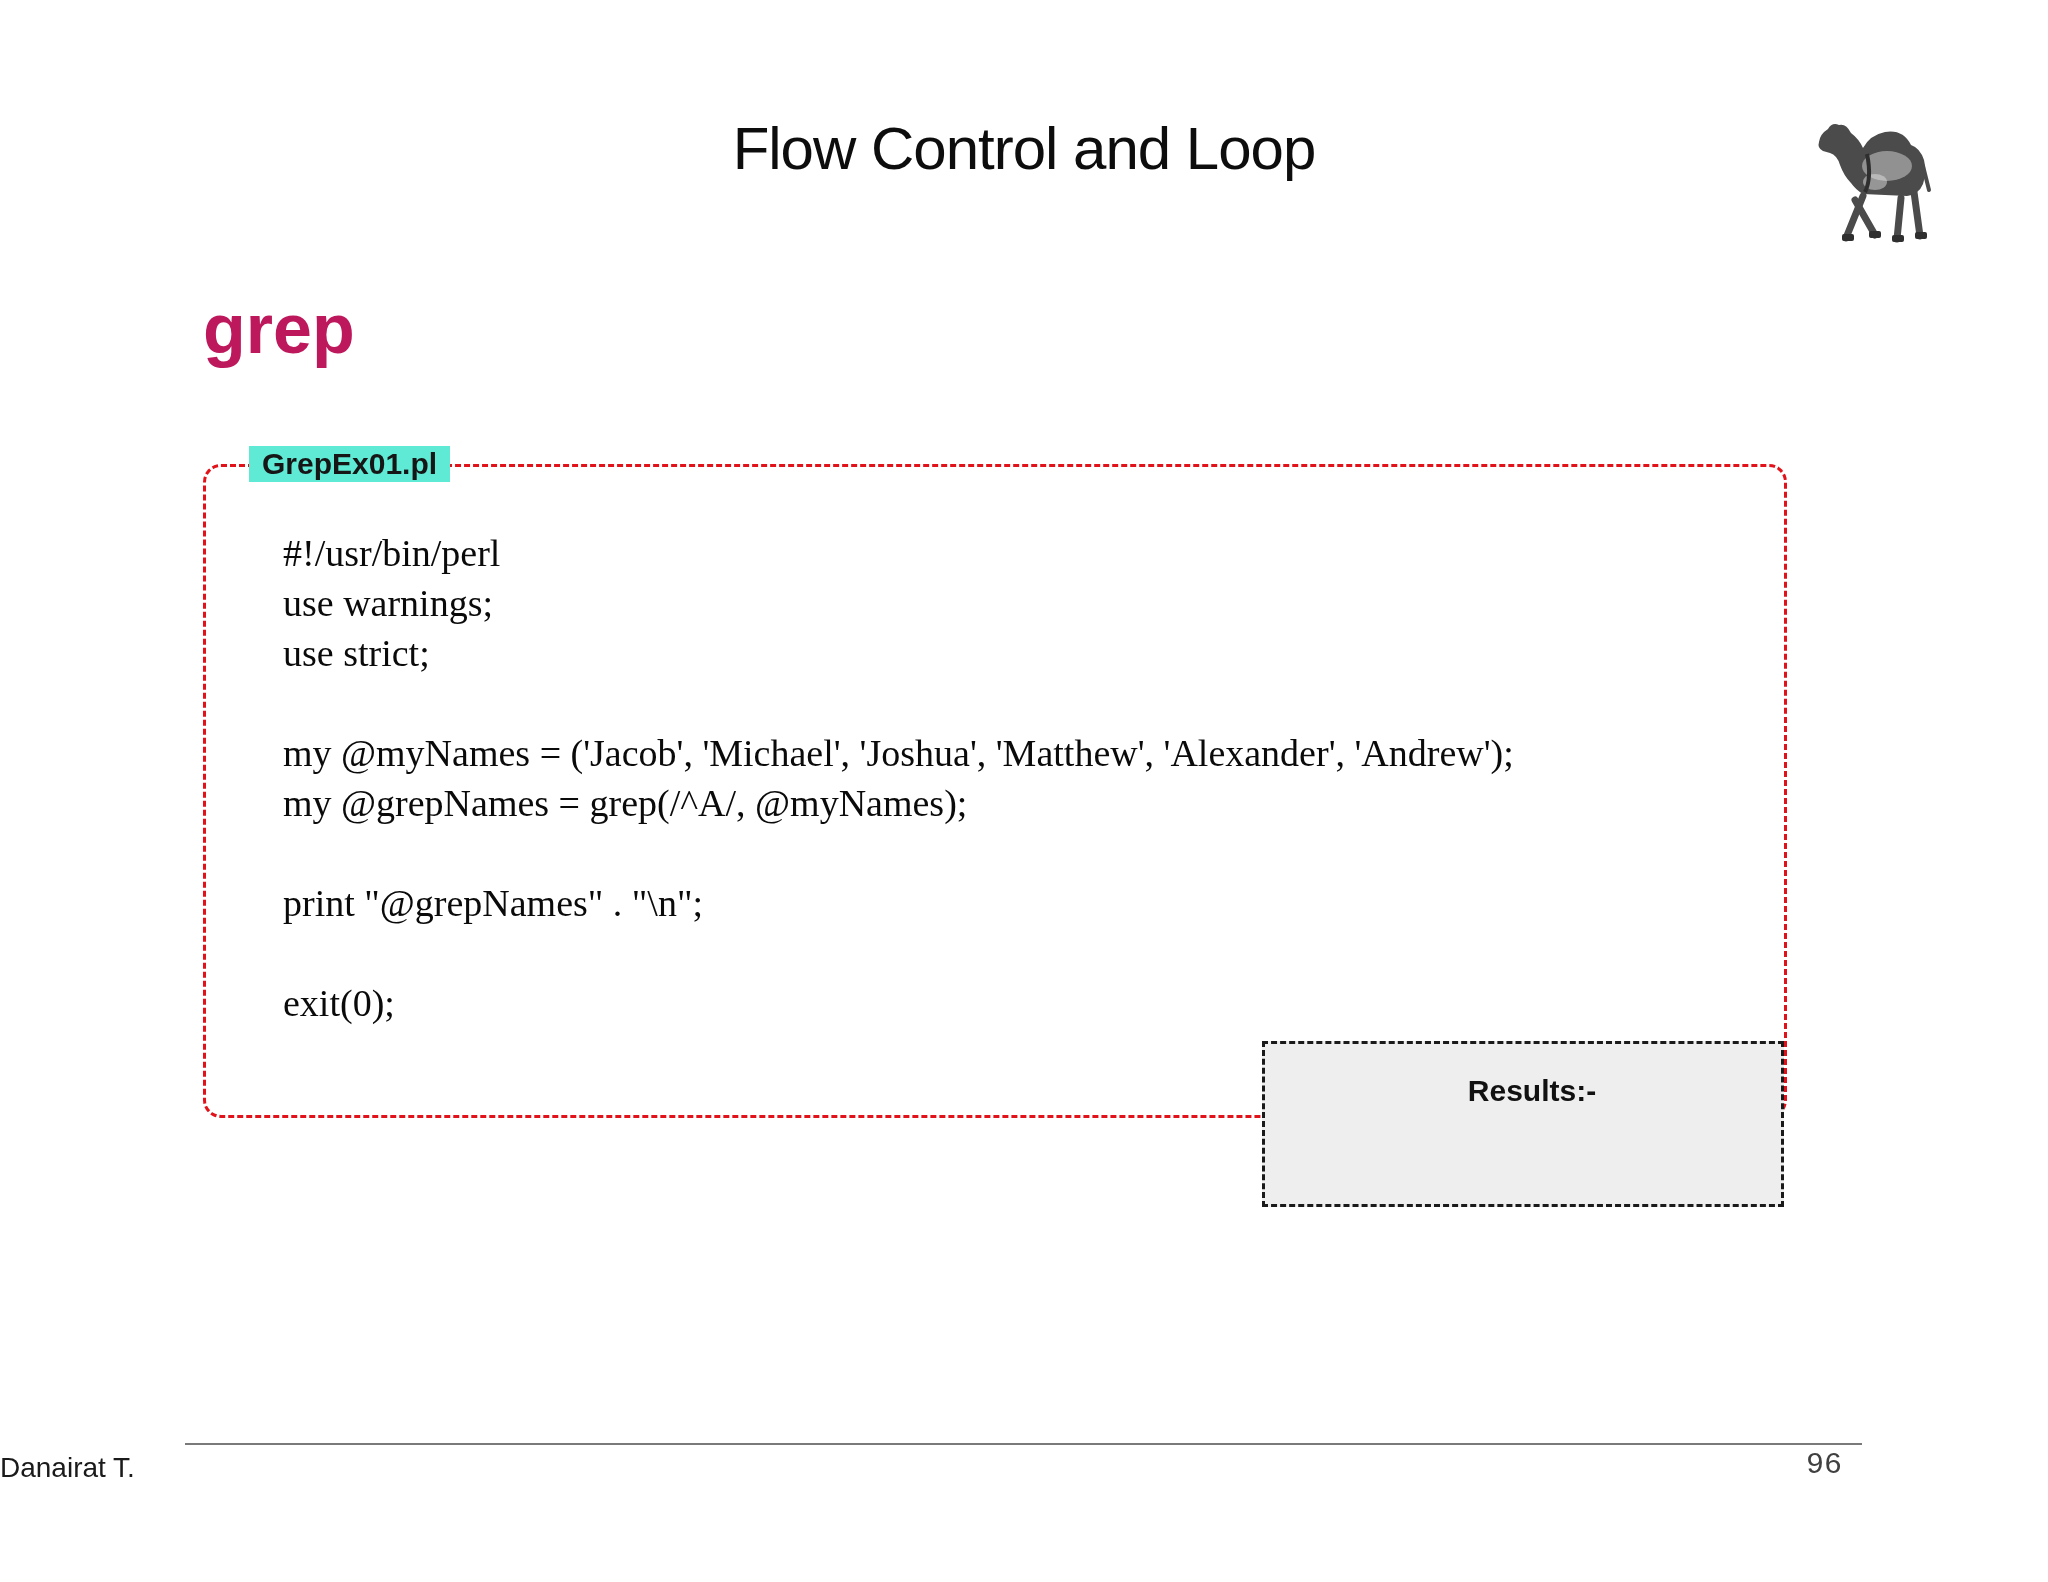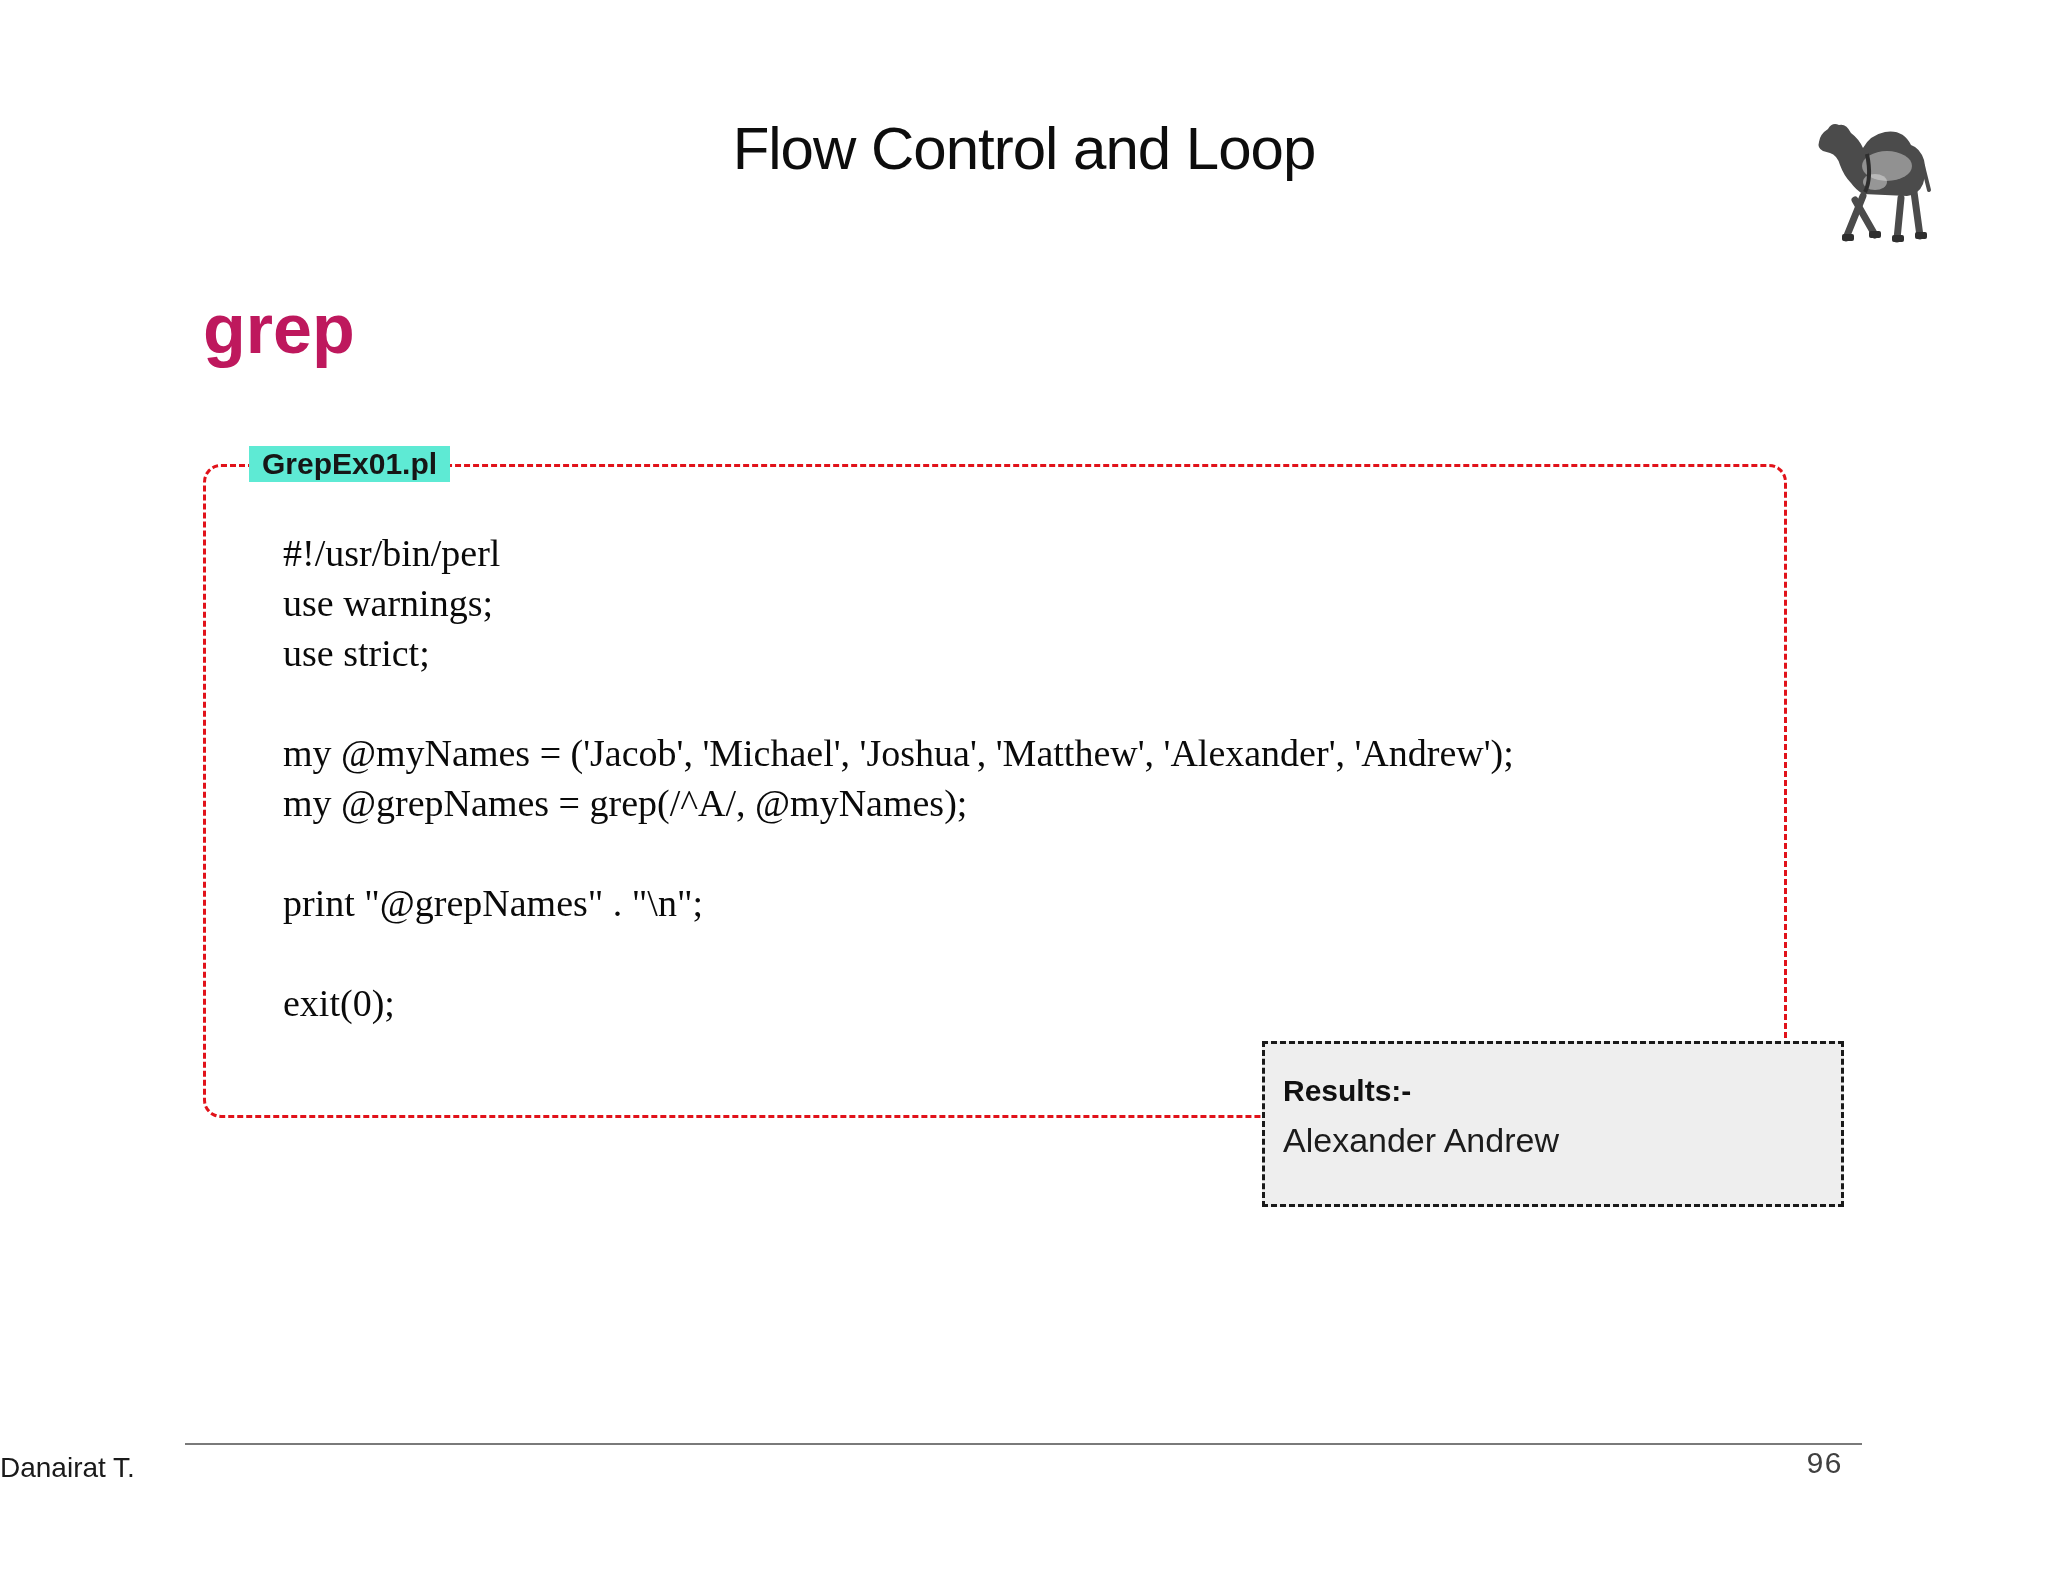--- a/index.html
+++ b/index.html
@@ -29,23 +29,23 @@
     background:#5eead4;padding:0 13px;line-height:36px;
     font-size:30px;font-weight:bold;color:#161616;
   }
   .code-text{
     left:283px;top:528px;z-index:2;
     font-family:Liberation Serif, serif;
     font-size:38px;line-height:50px;color:#0a0a0a;
     white-space:pre;margin:0;
   }
   .results-box{
-    left:1262px;top:1041px;width:582px;height:166px;
+    left:1262px;top:1041px;width:522px;height:166px;
     background:#eeeeee;border:3px dashed #1a1a1a;z-index:4;
-    box-sizing:border-box;padding:27px 0 0 18px;
+    box-sizing:border-box;padding:27px 0 0 18px;text-align:center;
   }
   .results-label{font-size:30px;font-weight:bold;color:#111;line-height:40px;}
   .results-output{font-size:34px;color:#1c1c1c;line-height:46px;margin-top:6px;}
   .footer-rule{
     left:185px;top:1443px;width:1677px;height:2px;background:#7a7a7a;z-index:0;
   }
   .footer-author{
     left:0;right:0;top:1452px;text-align:left;
     font-size:28px;color:#1a1a1a;
   }
@@ -94,18 +94,17 @@
 
 my @myNames = ('Jacob', 'Michael', 'Joshua', 'Matthew', 'Alexander', 'Andrew');
 my @grepNames = grep(/^A/, @myNames);
 
 print "@grepNames" . "\n";
 
 exit(0);</pre>
 
 <div class="abs results-box">
   <div class="results-label">Results:-</div>
-  <div class="results-output">Alexander Andrew</div>
 </div>
 
 <div class="abs footer-rule"></div>
 <div class="abs footer-author">Danairat T.</div>
 <div class="abs page-number">96</div>
 
 </body></html>

